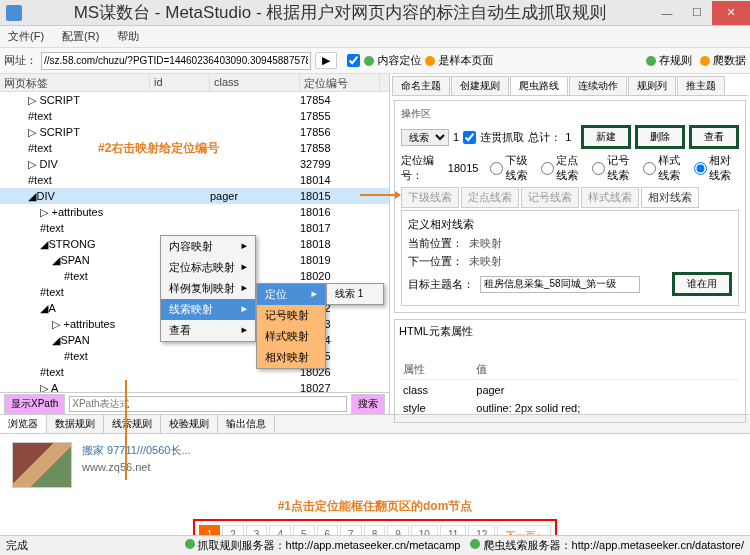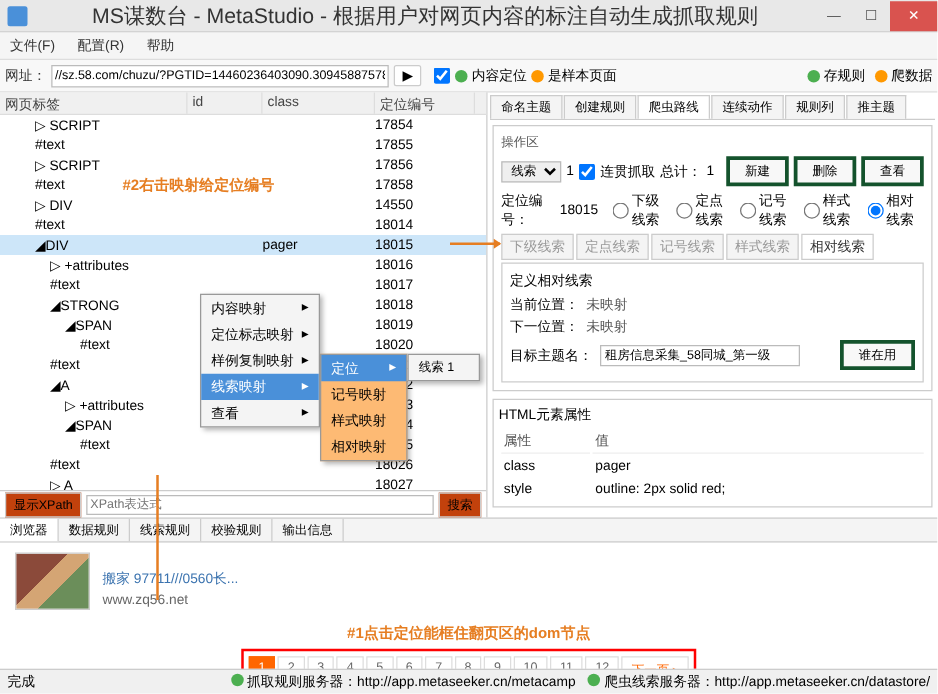--- a/index.html
+++ b/index.html
@@ -36,45 +36,45 @@
 .arrow1::after { content: ""; position: absolute; right: -5px; top: -5px; border: 4px solid transparent; border-left: 6px solid #e67e22; }
 .ctxmenu { position: absolute; top: 161px; left: 160px; width: 96px; background: #f4f4f4; border: 1px solid #999; box-shadow: 2px 2px 4px rgba(0,0,0,0.3); z-index: 5; }
 .ctxmenu div { padding: 3px 8px; display: flex; justify-content: space-between; font-size: 10px; }
 .ctxmenu div.hl { background: #4a90d9; color: #fff; }
 .submenu1 { position: absolute; top: 209px; left: 256px; width: 70px; background: #fdba74; border: 1px solid #999; box-shadow: 2px 2px 4px rgba(0,0,0,0.3); z-index: 6; }
 .submenu1 div { padding: 3px 8px; display: flex; justify-content: space-between; font-size: 10px; }
 .submenu1 div.hl { background: #4a90d9; color: #fff; }
 .submenu2 { position: absolute; top: 209px; left: 326px; width: 58px; background: #f4f4f4; border: 1px solid #999; box-shadow: 2px 2px 4px rgba(0,0,0,0.3); z-index: 7; }
 .submenu2 div { padding: 3px 8px; font-size: 10px; }
 .xpath-bar { display: flex; height: 22px; border-top: 1px solid #ccc; align-items: center; padding: 0 4px; gap: 4px; }
-.xpath-btn { border: 1px solid #ccc; background: #c2410c; padding: 2px 6px; font-size: 10px; }
+.xpath-btn { border: 1px solid #ccc; background: #f0abfc; padding: 2px 6px; font-size: 10px; }
 .xpath-input { flex: 1; border: 1px solid #bbb; height: 16px; font-size: 10px; padding: 0 2px; }
 .right-panel { flex: 1; display: flex; flex-direction: column; padding: 2px; }
 .tabs { display: flex; border-bottom: 1px solid #ccc; height: 20px; }
 .tabs span { padding: 2px 8px; border: 1px solid #ccc; border-bottom: none; margin-right: 1px; background: #f4f4f4; font-size: 10px; cursor: pointer; }
 .tabs span.active { background: #fff; }
 .section { border: 1px solid #ccc; margin: 4px 2px; padding: 6px; }
 .sec-title { color: #555; margin-bottom: 4px; font-size: 10px; }
 .row { display: flex; align-items: center; gap: 4px; margin-bottom: 4px; font-size: 10px; }
 .sel-input { border: 1px solid #bbb; height: 17px; padding: 0 3px; font-size: 10px; }
 .btn { border: 3px solid #14532d; background: #f8f8f8; padding: 2px 12px; cursor: pointer; font-size: 10px; }
 .radio-lbl { display: inline-flex; align-items: center; gap: 2px; }
 .subtabs { display: flex; gap: 2px; margin: 4px 0 0 0; font-size: 10px; }
 .subtabs span { padding: 2px 6px; border: 1px solid #ccc; background: #f4f4f4; color: #999; }
 .subtabs span.active { background: #fff; color: #333; }
 .field-row { display: flex; align-items: center; gap: 6px; margin: 3px 0; font-size: 10px; }
 .field-val { color: #555; }
 .html-sec { border: 1px solid #ccc; margin: 2px; padding: 4px; font-size: 10px; }
-.html-tbl { width: 100%; margin-top: 2px; }
+.html-tbl { width: 100%; margin-top: 19px; }
 .html-tbl th { text-align: left; color: #555; font-weight: normal; padding: 2px; border-bottom: 1px solid #eee; }
 .html-tbl td { padding: 2px; }
 .bottom-tabs { display: flex; border-top: 1px solid #ccc; border-bottom: 1px solid #ccc; height: 20px; background: #f4f4f4; }
 .bottom-tabs span { padding: 2px 8px; border-right: 1px solid #ccc; font-size: 10px; cursor: pointer; }
 .bottom-tabs span.active { background: #fff; }
-.preview { padding: 8px 12px; display: flex; gap: 10px; align-items: flex-end; }
+.preview { padding: 8px 12px; display: flex; gap: 10px; }
 .thumb { width: 60px; height: 46px; background: linear-gradient(135deg,#8b4a3a 40%,#d4a574 40%,#d4a574 60%,#6b8e5a 60%); border: 1px solid #ccc; }
 .preview-text { font-size: 10px; color: #666; line-height: 1.5; }
 .preview-text .link { color: #3b73af; }
 .annotation2 { text-align: center; color: #e67e22; font-weight: bold; font-size: 12px; margin-top: 2px; }
 .pager { display: flex; justify-content: center; gap: 2px; margin: 6px 0; outline: 2px solid red; padding: 4px; width: fit-content; margin-left: auto; margin-right: auto; }
 .pager span { border: 1px solid #ddd; padding: 3px 7px; font-size: 10px; color: #666; cursor: pointer; }
 .pager span.cur { background: #ff6600; color: #fff; border-color: #ff6600; }
 .pager span.next { color: #ff6600; }
 .statusbar { position: absolute; bottom: 0; left: 0; right: 0; height: 20px; background: #f0f0f0; border-top: 1px solid #ccc; display: flex; align-items: center; padding: 0 6px; font-size: 10px; }
 .statusbar .right { margin-left: auto; display: flex; gap: 10px; }
@@ -154,21 +154,21 @@
         <div class="tree-row">
           <div class="tc1" style="padding-left:28px">#text</div>
           <div class="tc2"></div>
           <div class="tc3"></div>
           <div class="tc4">17858</div>
         </div>
         <div class="tree-row">
           <div class="tc1" style="padding-left:28px">▷ DIV</div>
           <div class="tc2"></div>
           <div class="tc3"></div>
-          <div class="tc4">14550</div>
+          <div class="tc4">32799</div>
         </div>
         <div class="tree-row">
           <div class="tc1" style="padding-left:28px">#text</div>
           <div class="tc2"></div>
           <div class="tc3"></div>
           <div class="tc4">18014</div>
         </div>
         <div class="tree-row sel">
           <div class="tc1" style="padding-left:28px">◢DIV</div>
           <div class="tc2"></div>

